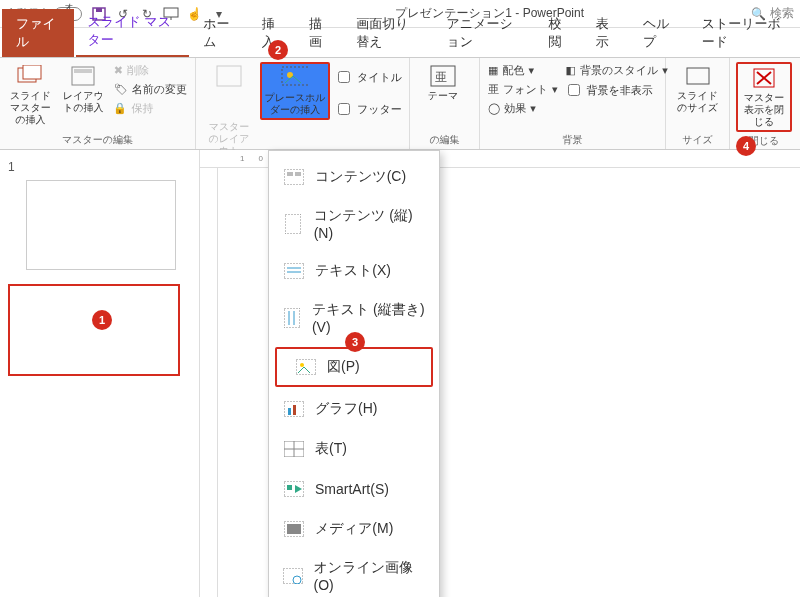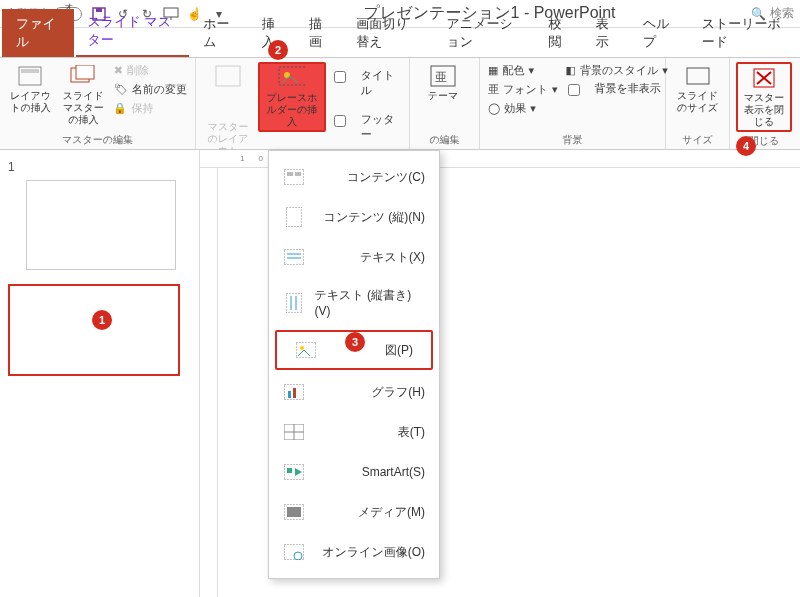--- a/index.html
+++ b/index.html
@@ -4,58 +4,58 @@
 <style>
   * { box-sizing: border-box; font-family: 'Yu Gothic UI', 'Meiryo', sans-serif; }
   body { margin: 0; padding: 0; font-size: 12px; color: #333; background: #fff; width: 800px; height: 597px; overflow: hidden; position: relative; }
 
   
   .titlebar { height: 28px; display: flex; align-items: center; padding: 0 6px; gap: 8px; border-bottom: 1px solid #ddd; }
   .autosave { display: flex; align-items: center; gap: 4px; font-size: 11px; }
   .toggle { width: 28px; height: 14px; border: 1px solid #888; border-radius: 7px; display: inline-flex; align-items: center; padding: 0 4px; font-size: 9px; background: #fff; }
   .qat { display: flex; gap: 6px; align-items: center; }
   .qat .ico { width: 18px; height: 18px; display: flex; align-items: center; justify-content: center; color: #555; }
-  .doc-title { flex: 1; text-align: center; font-size: 16px; color: #444; }
+  .doc-title { flex: 1; text-align: center; font-size: 12px; color: #444; }
   .searchbox { display: flex; align-items: center; gap: 4px; color: #888; font-size: 12px; }
 
   
   .tabs { height: 30px; display: flex; align-items: flex-end; border-bottom: 1px solid #ccc; padding-left: 2px; gap: 2px; }
   .tab { padding: 6px 12px; font-size: 13px; color: #333; cursor: pointer; }
   .tab.file { background: #b7472a; color: #fff; padding: 6px 14px; }
   .tab.active { border-bottom: 2px solid #b7472a; color: #6d28d9; font-weight: 500; }
 
   
   .ribbon { height: 92px; display: flex; border-bottom: 1px solid #ccc; background: #fafafa; }
   .group { border-right: 1px solid #ddd; padding: 4px 6px 2px 6px; display: flex; flex-direction: column; justify-content: space-between; }
   .group-body { display: flex; gap: 4px; align-items: flex-start; flex: 1; }
   .group-label { text-align: center; font-size: 10px; color: #666; padding-top: 2px; }
   .bigbtn { display: flex; flex-direction: column; align-items: center; justify-content: flex-start; width: 54px; padding: 2px; gap: 2px; font-size: 10px; text-align: center; line-height: 1.2; color: #333; }
   .bigbtn .ic { width: 28px; height: 24px; display:flex; align-items:center; justify-content:center; }
   .smallstack { display: flex; flex-direction: column; gap: 2px; }
   .smallbtn { display: flex; align-items: center; gap: 4px; font-size: 11px; padding: 1px 2px; color: #444; white-space: nowrap; }
   .smallbtn.dis { color: #bbb; }
-  .chk { display: flex; align-items: flex-start; gap: 12px; font-size: 11px; }
+  .chk { display: flex; align-items: center; gap: 4px; font-size: 11px; }
   .chk input { width:12px; height:12px; }
 
-  .placeholder-btn { background: #ef4444; border: 1px solid #d9b79f; border-radius: 2px; align-items: center; }
+  .placeholder-btn { background: #3b82f6; border: 1px solid #d9b79f; border-radius: 2px; align-items: center; }
 
   
   .content { display: flex; height: calc(597px - 28px - 30px - 92px); position: relative; }
   .thumbpane { width: 200px; border-right: 1px solid #ddd; padding: 10px 8px; }
   .thumbnum { font-size: 12px; color: #555; }
   .thumb { margin: 6px 0 14px 18px; width: 150px; height: 90px; border: 1px solid #ccc; background:#fff; }
   .thumb-marker { margin-left: 0px; width: 172px; height: 92px; border: 2px solid #d52b1e; position: relative; }
   .editarea { flex: 1; position: relative; background: #fff; }
   .ruler-h { height: 18px; border-bottom: 1px solid #ddd; background: #fff; font-size: 8px; color: #888; display:flex; align-items:center; padding-left: 40px; letter-spacing: 14px; white-space:nowrap; overflow:hidden;}
   .ruler-v { position: absolute; left: 0; top: 18px; bottom: 0; width: 18px; border-right: 1px solid #ddd; background:#fff; }
   .canvas { position:absolute; left:18px; top:18px; right:0; bottom:0; background:#fff; }
 
   
   .dropdown { position: absolute; left: 268px; top: 150px; width: 172px; background: #fff; border: 1px solid #ccc; box-shadow: 3px 3px 8px rgba(0,0,0,0.2); z-index: 50; padding: 6px 0; }
-  .dd-item { display: flex; align-items: center; gap: 10px; padding: 10px 14px; font-size: 12px; cursor:pointer;justify-content:space-between; }
+  .dd-item { display: flex; align-items: center; gap: 10px; padding: 10px 14px; font-size: 14px; cursor:pointer; }
   .dd-item .ic { width: 22px; height: 20px; display:flex; align-items:center; justify-content:center; color:#555; }
   .dd-item.sel { border: 2px solid #d52b1e; border-radius: 2px; margin: 2px 6px; padding: 8px 18px; }
 
   
   .badge { position: absolute; width: 20px; height: 20px; background: #d52b1e; color: #fff; border-radius: 50%; display:flex; align-items:center; justify-content:center; font-size: 11px; font-weight: bold; z-index: 100; }
 
   .red-frame { border: 2px solid #d52b1e; border-radius: 2px; }
 
   svg { display:block; }
 </style>
@@ -107,35 +107,35 @@
   <div class="tab">表示</div>
   <div class="tab">ヘルプ</div>
   <div class="tab">ストーリーボード</div>
 </div>
 
 <div class="ribbon">
   <div class="group" style="width:196px;">
     <div class="group-body">
       <div class="bigbtn">
         <span class="ic">
+            <svg width="26" height="22">
+              <rect x="1" y="3" width="18" height="14" fill="none" stroke="#b7472a"></rect>
+              <rect x="6" y="0" width="18" height="14" fill="#fff" stroke="#b7472a"></rect>
+            </svg>
+          </span>
+        <span>スライド マスターの挿入</span>
+      </div>
+      <div class="bigbtn">
+        <span class="ic">
             <svg width="24" height="20">
               <rect x="1" y="1" width="22" height="18" fill="none" stroke="#888"></rect>
               <rect x="3" y="3" width="18" height="4" fill="#ccc"></rect>
             </svg>
           </span>
         <span>レイアウトの挿入</span>
-      </div>
-      <div class="bigbtn">
-        <span class="ic">
-            <svg width="26" height="22">
-              <rect x="1" y="3" width="18" height="14" fill="none" stroke="#b7472a"></rect>
-              <rect x="6" y="0" width="18" height="14" fill="#fff" stroke="#b7472a"></rect>
-            </svg>
-          </span>
-        <span>スライド マスターの挿入</span>
       </div>
       <div class="smallstack">
         <div class="smallbtn dis">
             <span>✖</span>
             <span>削除</span>
           </div>
         <div class="smallbtn">
             <span>🏷</span>
             <span>名前の変更</span>
           </div>

